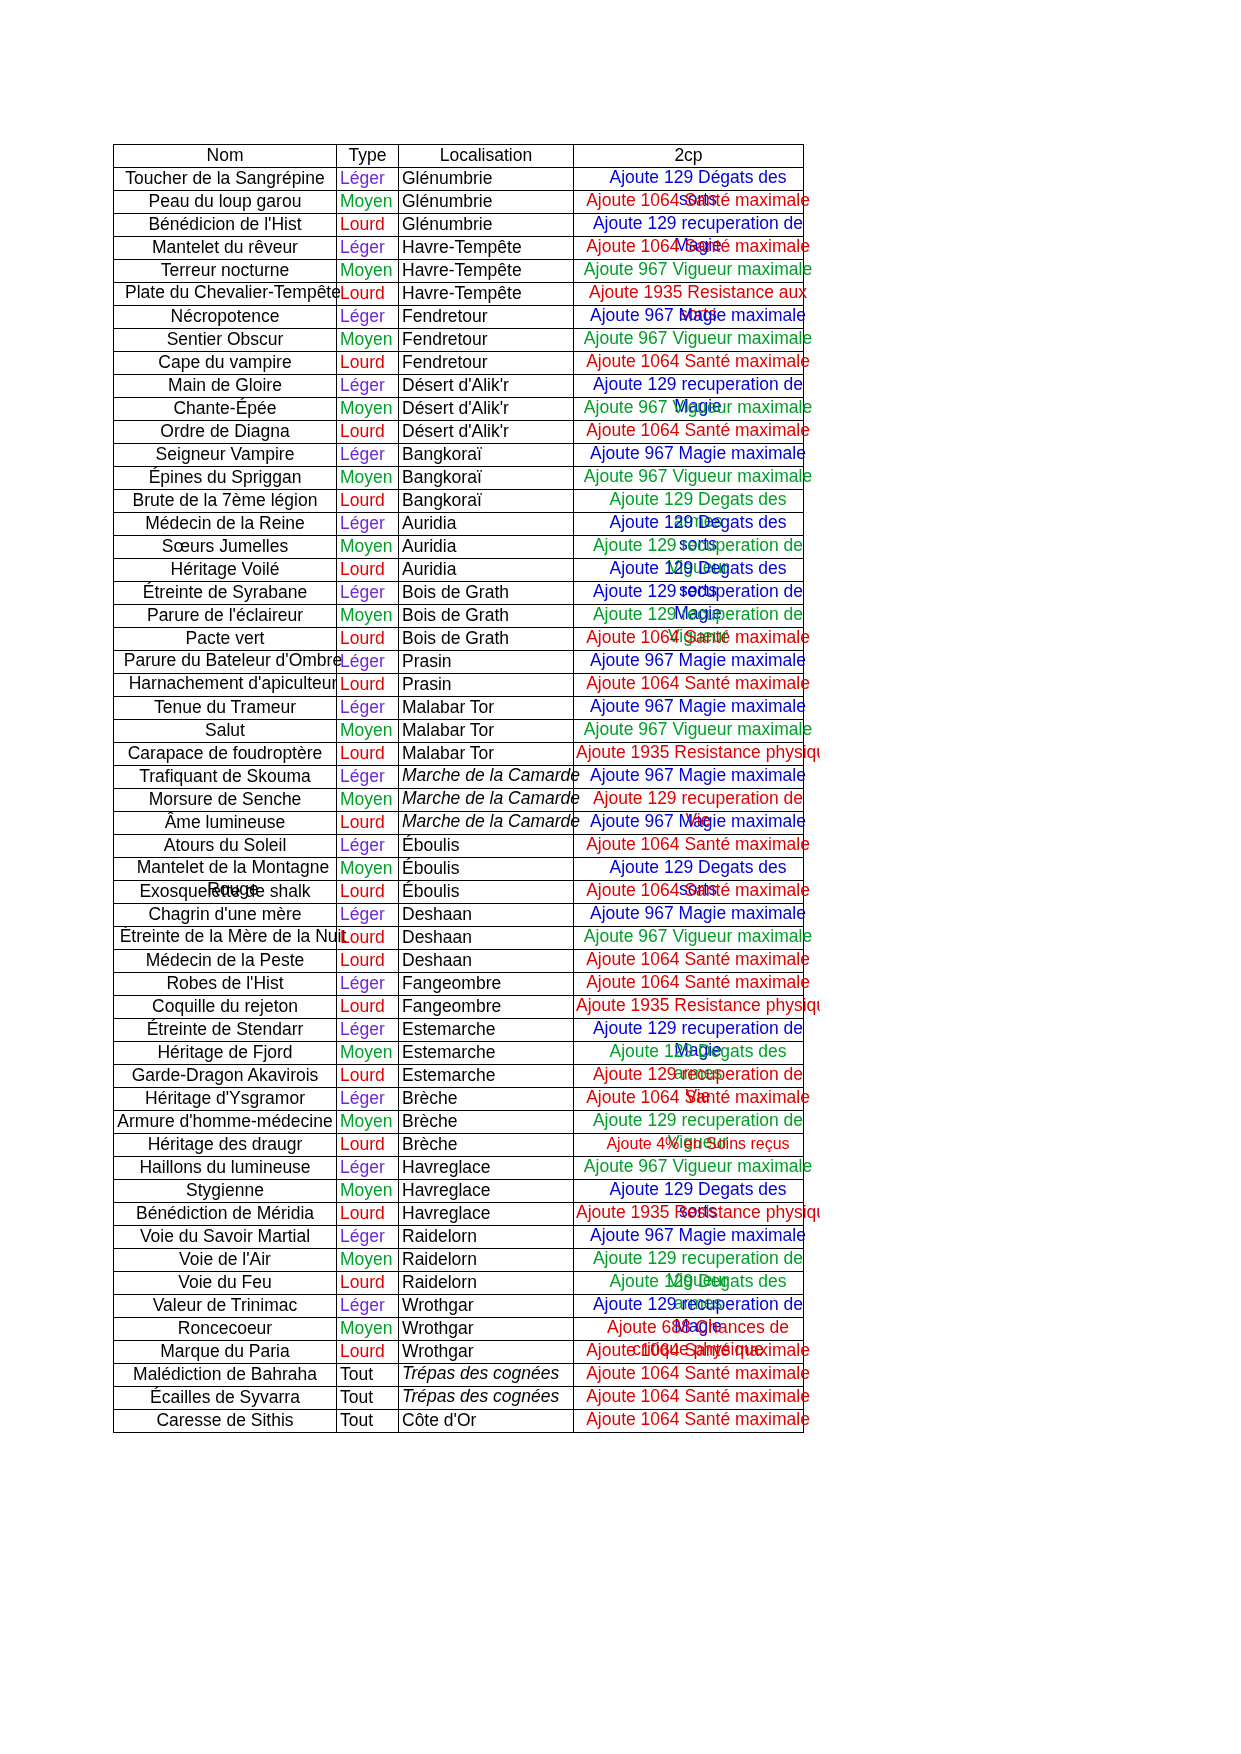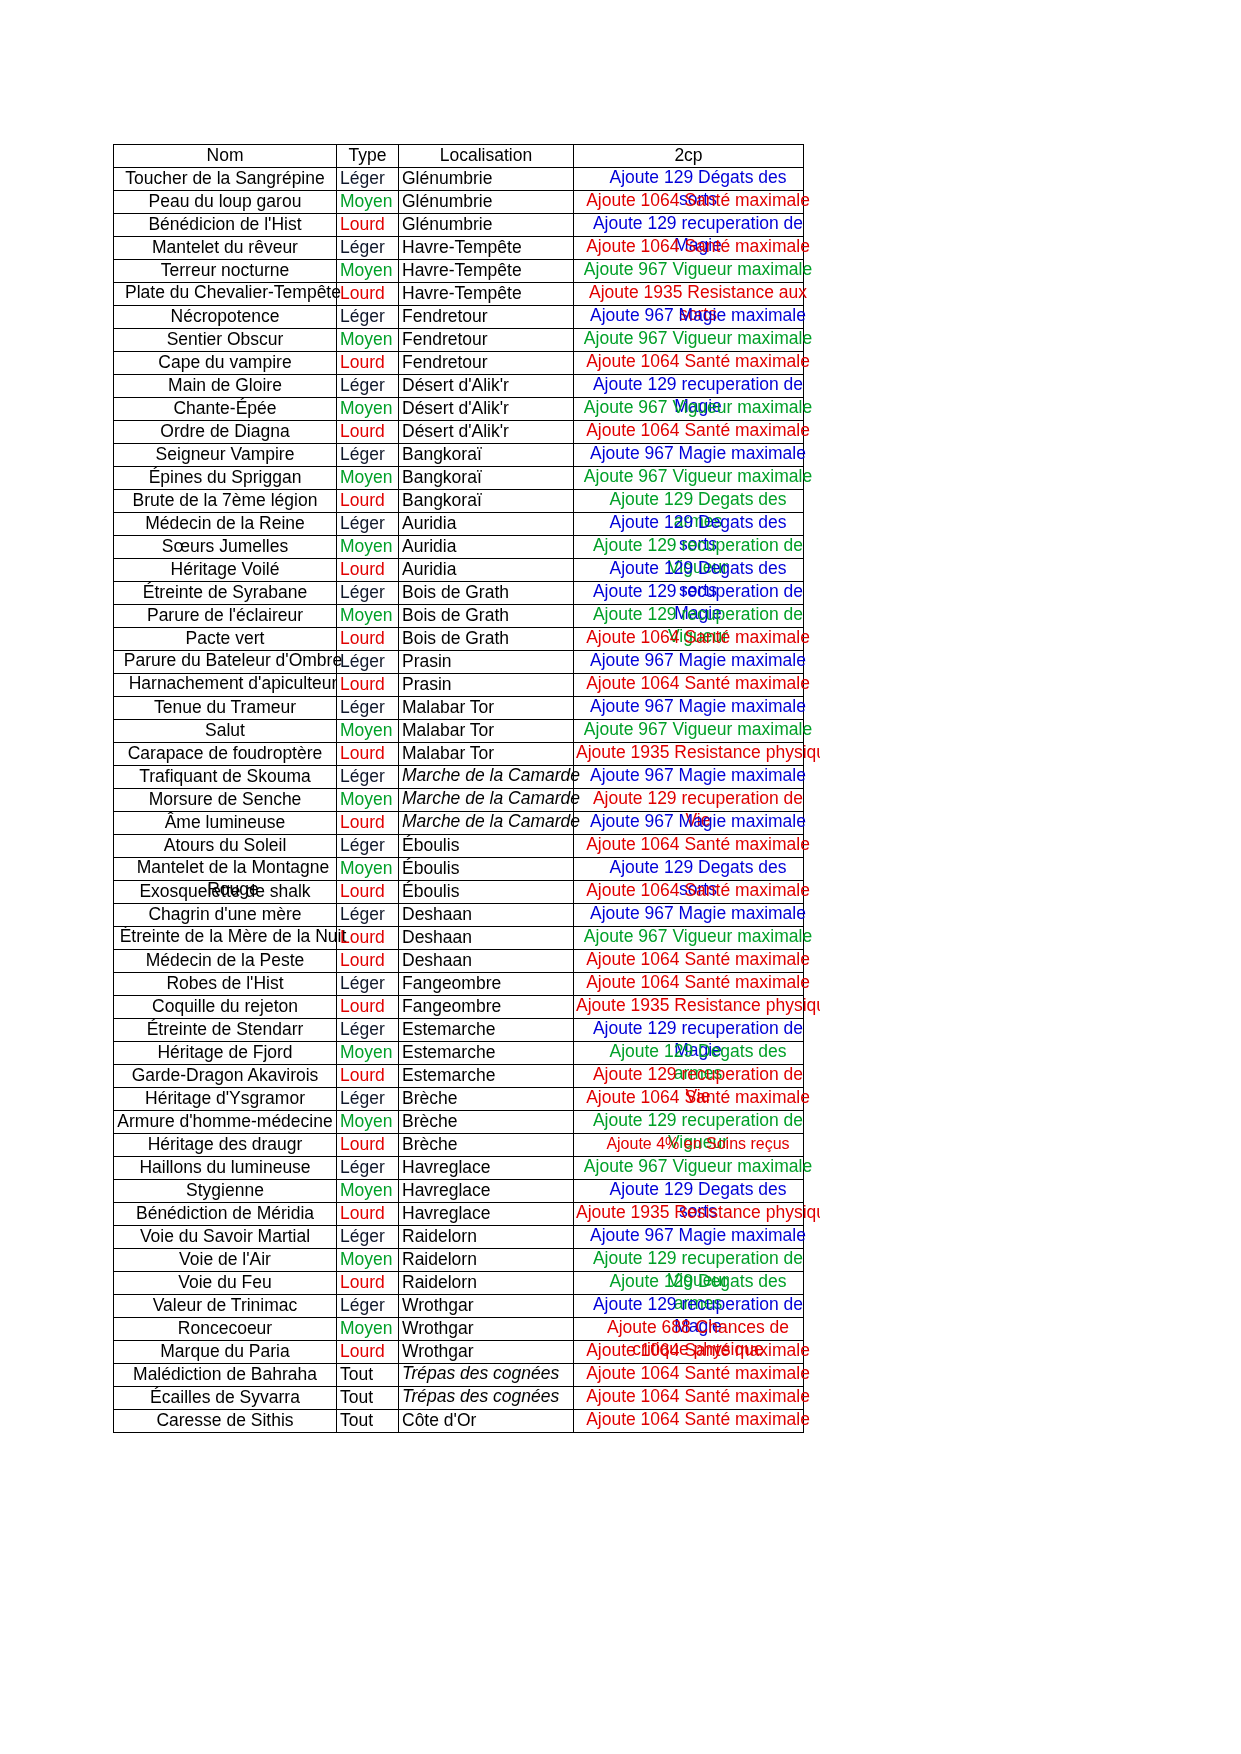--- a/index.html
+++ b/index.html
@@ -54,21 +54,21 @@
   col.c-nom   { width: 223px; }
   col.c-type  { width: 62px;  }
   col.c-loc   { width: 175px; }
   col.c-2cp   { width: 230px; }
 
   td.nom   { color: #000000; text-align: center; }
   td.type  { text-align: left; }
   td.loc   { color: #000000; text-align: left; }
   td.cp    { text-align: center; padding: 0 2px; }
 
-  .t-leger { color: #0f172a; }
+  .t-leger { color: #6d28d9; }
   .t-moyen { color: #00a028; }
   .t-lourd { color: #e00000; }
   .t-tout  { color: #000000; }
 
   
   .ovf {
     position: absolute;
     left: 3px;
     top: -1px;
     width: 232px;

